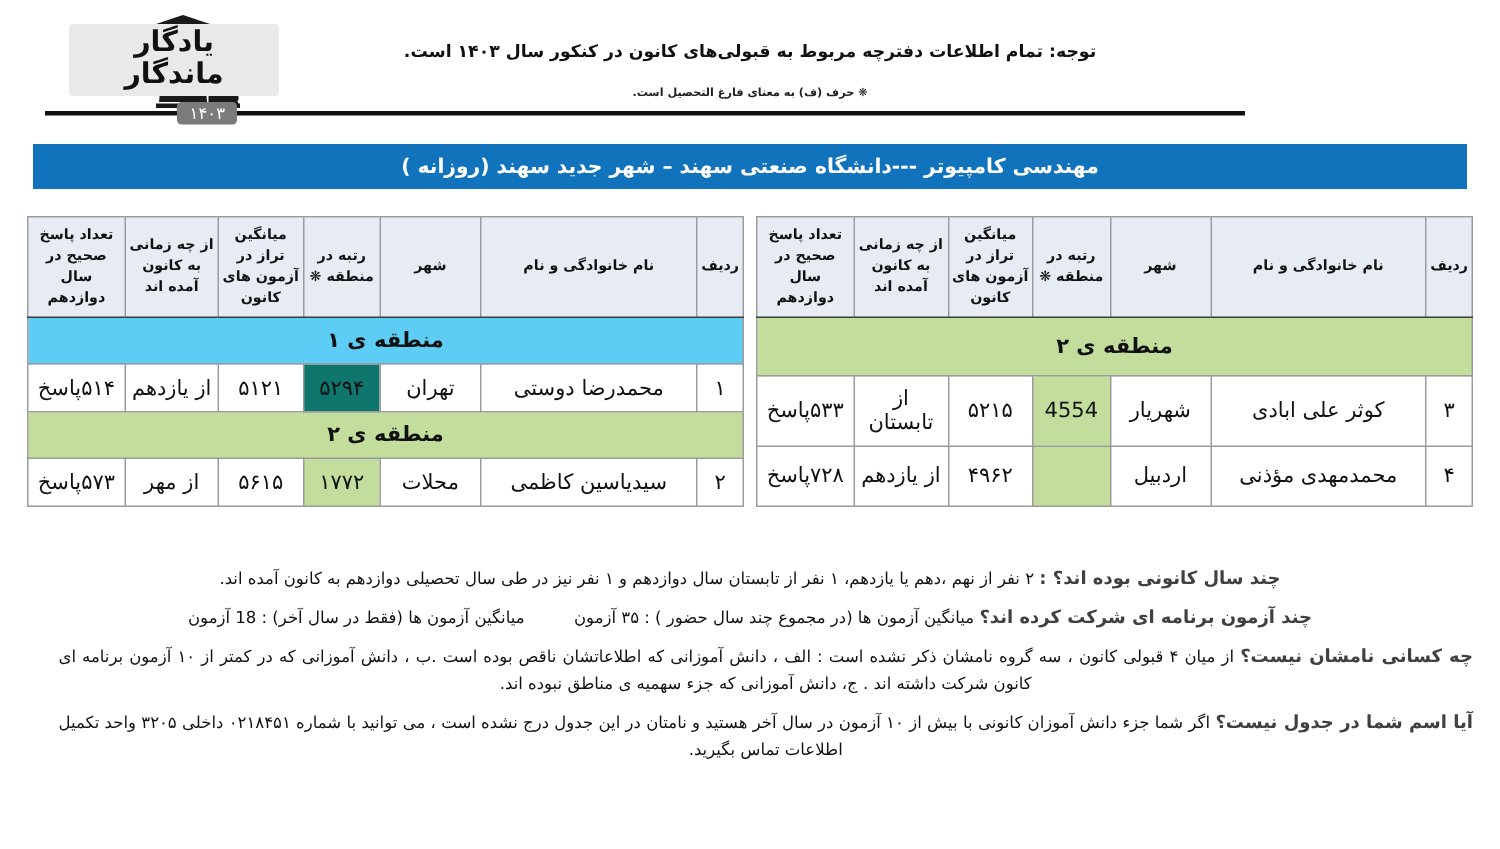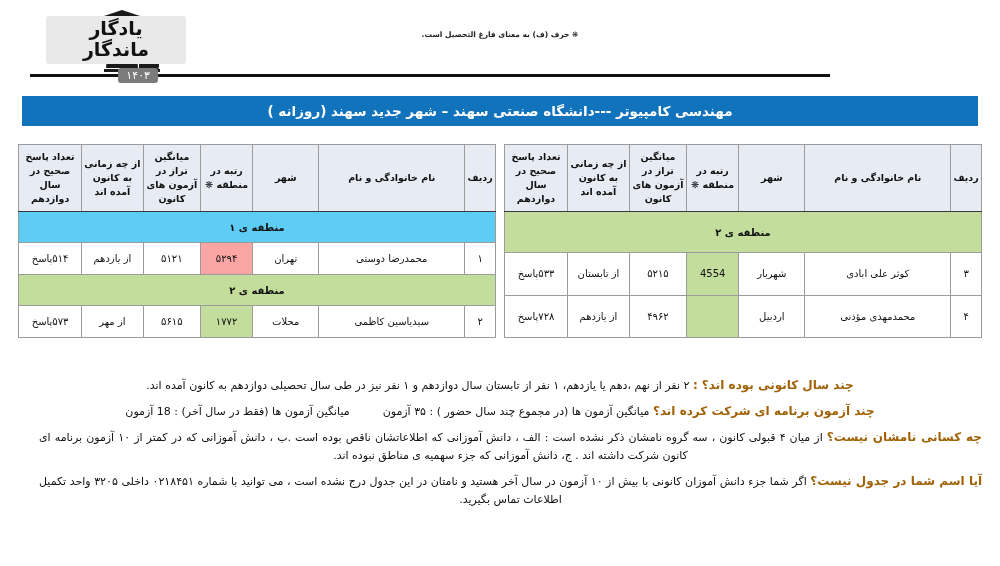--- a/index.html
+++ b/index.html
@@ -47,21 +47,21 @@
     font-weight: bold;
     color: #111;
     letter-spacing: 0;
     line-height: 1.5;
     white-space: nowrap;
   }
   .note-sub {
     font-size: 7.5px;
     font-weight: bold;
     color: #222;
-    margin-top: 4px;
+    margin-top: 14px;
     white-space: nowrap;
   }
   .header-rule {
     position: absolute;
     top: 74px;
     right: 170px;
     width: 800px;
     height: 3px;
     background: #111;
   }
@@ -129,21 +129,21 @@
   }
   table.kanoon {
     border-collapse: collapse;
     table-layout: fixed;
     background: #fff;
     border: 1.5px solid #3a3a3a;
     direction: rtl;
   }
   table.kanoon td, table.kanoon th {
     border: 1px solid #9b9b9b;
-    font-size: 10px;
+    font-size: 14px;
     text-align: center;
     vertical-align: middle;
     padding: 2px 2px;
     color: #111;
   }
   table.kanoon thead th {
     background: #e7ecf4;
     font-weight: bold;
     font-size: 9.5px;
     line-height: 1.45;
@@ -152,21 +152,21 @@
   }
   .band-row td {
     font-weight: bold;
     font-size: 12px;
     height: 26px;
     letter-spacing: 0;
   }
   .band-cyan td { background: #5ecdf5; color: #111; }
   .band-green td { background: #c3dd9c; color: #111; }
   .data-row td { height: 27px; font-size: 10.5px; }
-  .cell-rank-cyan { background: #fca5a5; }
+  .cell-rank-cyan { background: #0f766e; }
   .cell-rank-green { background: #c3dd9c; }
   td.c-idx   { width: 26px; }
   td.c-name  { width: 160px; text-align: right; padding-right: 10px; }
   td.c-city  { width: 68px; }
   td.c-rank  { width: 50px; }
   td.c-avg   { width: 56px; }
   td.c-since { width: 62px; }
   td.c-ans   { width: 62px; }
 
   
@@ -181,21 +181,21 @@
     margin: 0 0 6px 0;
     font-size: 11px;
     line-height: 1.65;
     color: #111;
     text-align: center;
   }
   .faq p.justify { text-align: justify; text-align-last: center; margin-left: 21px; }
   .faq .q {
     font-weight: bold;
     font-size: 12px;
-    color: #a16207;
+    color: #404040;
   }
   .faq .gap { display: inline-block; width: 26px; }
 </style>
 </head>
 <body>
 
 <div class="top-header">
 
   <div class="logo-block">
     <svg class="logo-svg" width="78" height="72" viewBox="0 0 78 72">
@@ -220,20 +220,21 @@
       <text x="76" y="37" font-size="7" font-weight="bold" fill="#1a1a1a" text-anchor="end" font-family="DejaVu Sans, sans-serif">کانون</text>
       <text x="76" y="45" font-size="7" font-weight="bold" fill="#1a1a1a" text-anchor="end" font-family="DejaVu Sans, sans-serif">فرهنگی</text>
       <text x="76" y="53" font-size="7" font-weight="bold" fill="#1a1a1a" text-anchor="end" font-family="DejaVu Sans, sans-serif">آموزش</text>
       <rect x="57" y="55" width="20" height="9" fill="#1a1a1a"></rect>
       <text x="76" y="62" font-size="6.5" font-weight="bold" fill="#ffffff" text-anchor="end" font-family="DejaVu Sans, sans-serif">قلم چی</text>
       <rect x="22" y="63" width="56" height="3" fill="#1a1a1a"></rect>
     </svg>
   </div>
 
   <div class="note-area">
+    <div class="note-main">توجه: تمام اطلاعات دفترچه مربوط به قبولی‌های کانون در کنکور سال ۱۴۰۳ است.</div>
     <div class="note-sub">❋ حرف (ف) به معنای فارغ التحصیل است.</div>
   </div>
   <div class="header-rule"></div>
 
   <div class="brand">
     <div class="brand-name">یادگار ماندگار</div>
     <div class="brand-year-wrap">
       <span class="brand-year">۱۴۰۳</span>
     </div>
   </div>

